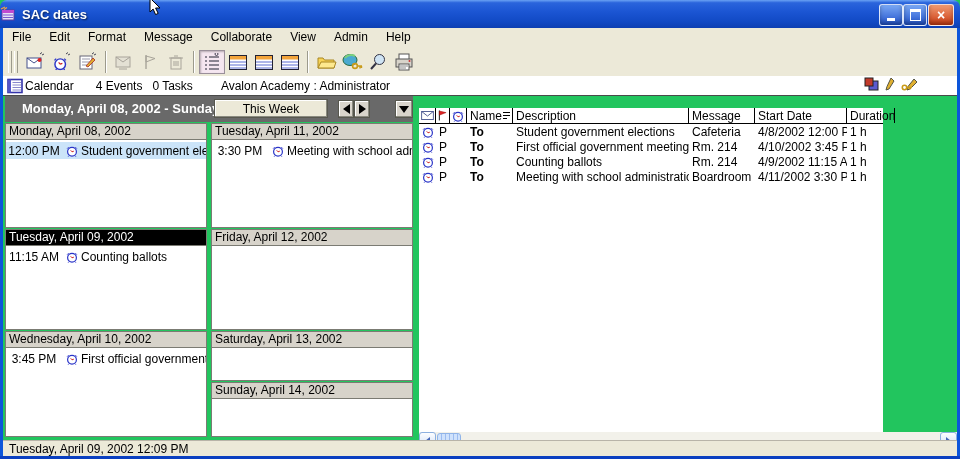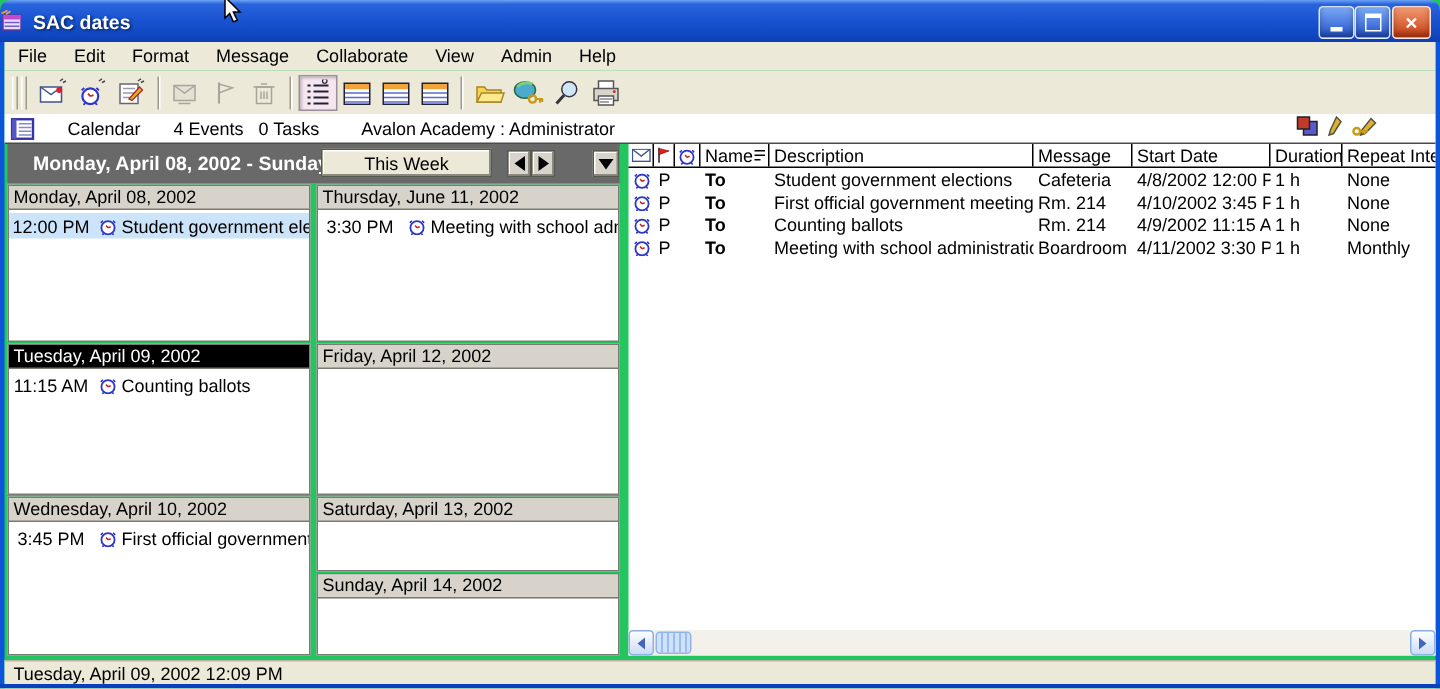--- a/index.html
+++ b/index.html
@@ -23,41 +23,41 @@
   .menu-item{padding:2px 9px 3px;cursor:default}
   
   .toolbar{position:absolute;left:3px;top:47px;width:954px;height:29px;background:#ece9d8;display:flex;align-items:center}
   .grip{width:2px;height:22px;border-left:1px solid #fff;border-right:1px solid #9c9a8c;margin-left:5px}
   .grip2{margin-left:2px;margin-right:5px}
   .tbtn{width:26px;height:24px;display:flex;align-items:center;justify-content:center}
   .tbtn.pressed{background:#f5e6f0;border:1px solid #9a8f9a;box-shadow:inset 1px 1px 2px rgba(0,0,0,.25);width:24px;height:22px}
   .tsep{height:22px;border-left:1px solid #9c9a8c;border-right:1px solid #fff;margin:0 4px}
   
   .infobar{position:absolute;left:3px;top:76px;width:954px;height:19px;background:#fff;border-bottom:1px solid #4a4a4a;display:flex;align-items:center}
-  .ib-label{margin-left:21px}.ib-ev{margin-left:22px}.ib-tk{margin-left:10px}.ib-ctx{margin-left:28px}
+  .ib-label{margin-left:1px}.ib-ev{margin-left:22px}.ib-tk{margin-left:10px}.ib-ctx{margin-left:28px}
   .ib-tools{position:absolute;right:36px;top:1px;display:flex;gap:6px;align-items:center}
   
   .calpanel{position:absolute;left:5px;top:96px;width:408px;height:341px}
   .weekbar{position:absolute;left:0;top:0;width:408px;height:26px;background:#696969}
   .week-title{position:absolute;left:17px;top:5px;color:#fff;font-weight:bold;font-size:13px;white-space:nowrap}
   .thisweek{position:absolute;left:209px;top:3px;width:114px;height:19px;background:#ece9d8;border:1px solid #58584f;box-shadow:inset -1px -1px 0 #8a8a80,inset 1px 1px 0 #fff;display:flex;align-items:center;justify-content:center;box-sizing:border-box}
   .navbtn{position:absolute;top:4px;height:18px;background:#d8d4cb;border:1px solid #58584f;box-shadow:inset -1px -1px 0 #8a8a80,inset 1px 1px 0 #fff;display:flex;align-items:center;justify-content:center;box-sizing:border-box}
   .tri-l{width:0;height:0;border:5px solid transparent;border-right:7px solid #000;margin-left:-5px}
   .tri-r{width:0;height:0;border:5px solid transparent;border-left:7px solid #000;margin-right:-5px}
   .tri-d{width:0;height:0;border:5px solid transparent;border-top:7px solid #000;margin-bottom:-5px}
   .daycell{position:absolute;border:1px solid #7b7b73;background:#fff;box-sizing:border-box;overflow:hidden}
   .dayhdr{height:15px;line-height:15px;background:#d7d3ca;border-bottom:1px solid #7b7b73;padding-left:3px;white-space:nowrap;overflow:hidden}
   .dayhdr.today{background:#000;color:#fff}
   .evt{display:flex;align-items:center;height:17px;margin-top:2px;white-space:nowrap;overflow:hidden}
   .evt.selected{background:#cbe4f9}
   .evt-time{width:56px;text-align:center;flex:0 0 auto}
   .evt svg{flex:0 0 auto;margin:0 3px 0 4px}
   .evt-title{overflow:hidden}
   
-  .listpanel{position:absolute;left:419px;top:96px;width:538px;height:341px;background:#fff}
+  .listpanel{position:absolute;left:419px;top:108px;width:464px;height:341px;background:#fff}
   .lhdr{display:flex;height:16px;border-bottom:1px solid #000;box-sizing:border-box}
   .lh{border-right:1px solid #000;box-sizing:border-box;display:flex;align-items:center;padding-left:3px;white-space:nowrap;overflow:hidden}
   .lh.ic{justify-content:center;padding:0}
   .w1{width:17px;flex:0 0 auto}.w2{width:14px;flex:0 0 auto}.w3{width:17px;flex:0 0 auto}
   .wname{width:46px;flex:0 0 auto}.wdesc{width:176px;flex:0 0 auto}.wloc{width:66px;flex:0 0 auto}
   .wstart{width:92px;flex:0 0 auto}.wdur{width:48px;flex:0 0 auto}.wrep{flex:1;border-right:none}
   .lh.wname{justify-content:space-between;padding-right:2px}
   .lrow{display:flex;height:15px;align-items:center}
   .rc{padding-left:3px;white-space:nowrap;overflow:hidden;box-sizing:border-box}
   .rc.ic{display:flex;justify-content:center;padding:0}
@@ -333,21 +333,21 @@
       <div class="evt">
         <span class="evt-time">3:45 PM</span>
         <svg width="12" height="12">
             <use href="#i-clock" width="12" height="12"></use>
           </svg>
         <span class="evt-title">First official government meeting</span>
       </div>
     </div>
 
     <div class="daycell" style="left:206px;top:27px;width:202px;height:105px">
-      <div class="dayhdr">Thursday, June 11, 2002</div>
+      <div class="dayhdr">Tuesday, April 11, 2002</div>
       <div class="evt">
         <span class="evt-time">3:30 PM</span>
         <svg width="12" height="12">
             <use href="#i-clock" width="12" height="12"></use>
           </svg>
         <span class="evt-title">Meeting with school administration</span>
       </div>
     </div>
 
     <div class="daycell" style="left:206px;top:133px;width:202px;height:101px">

